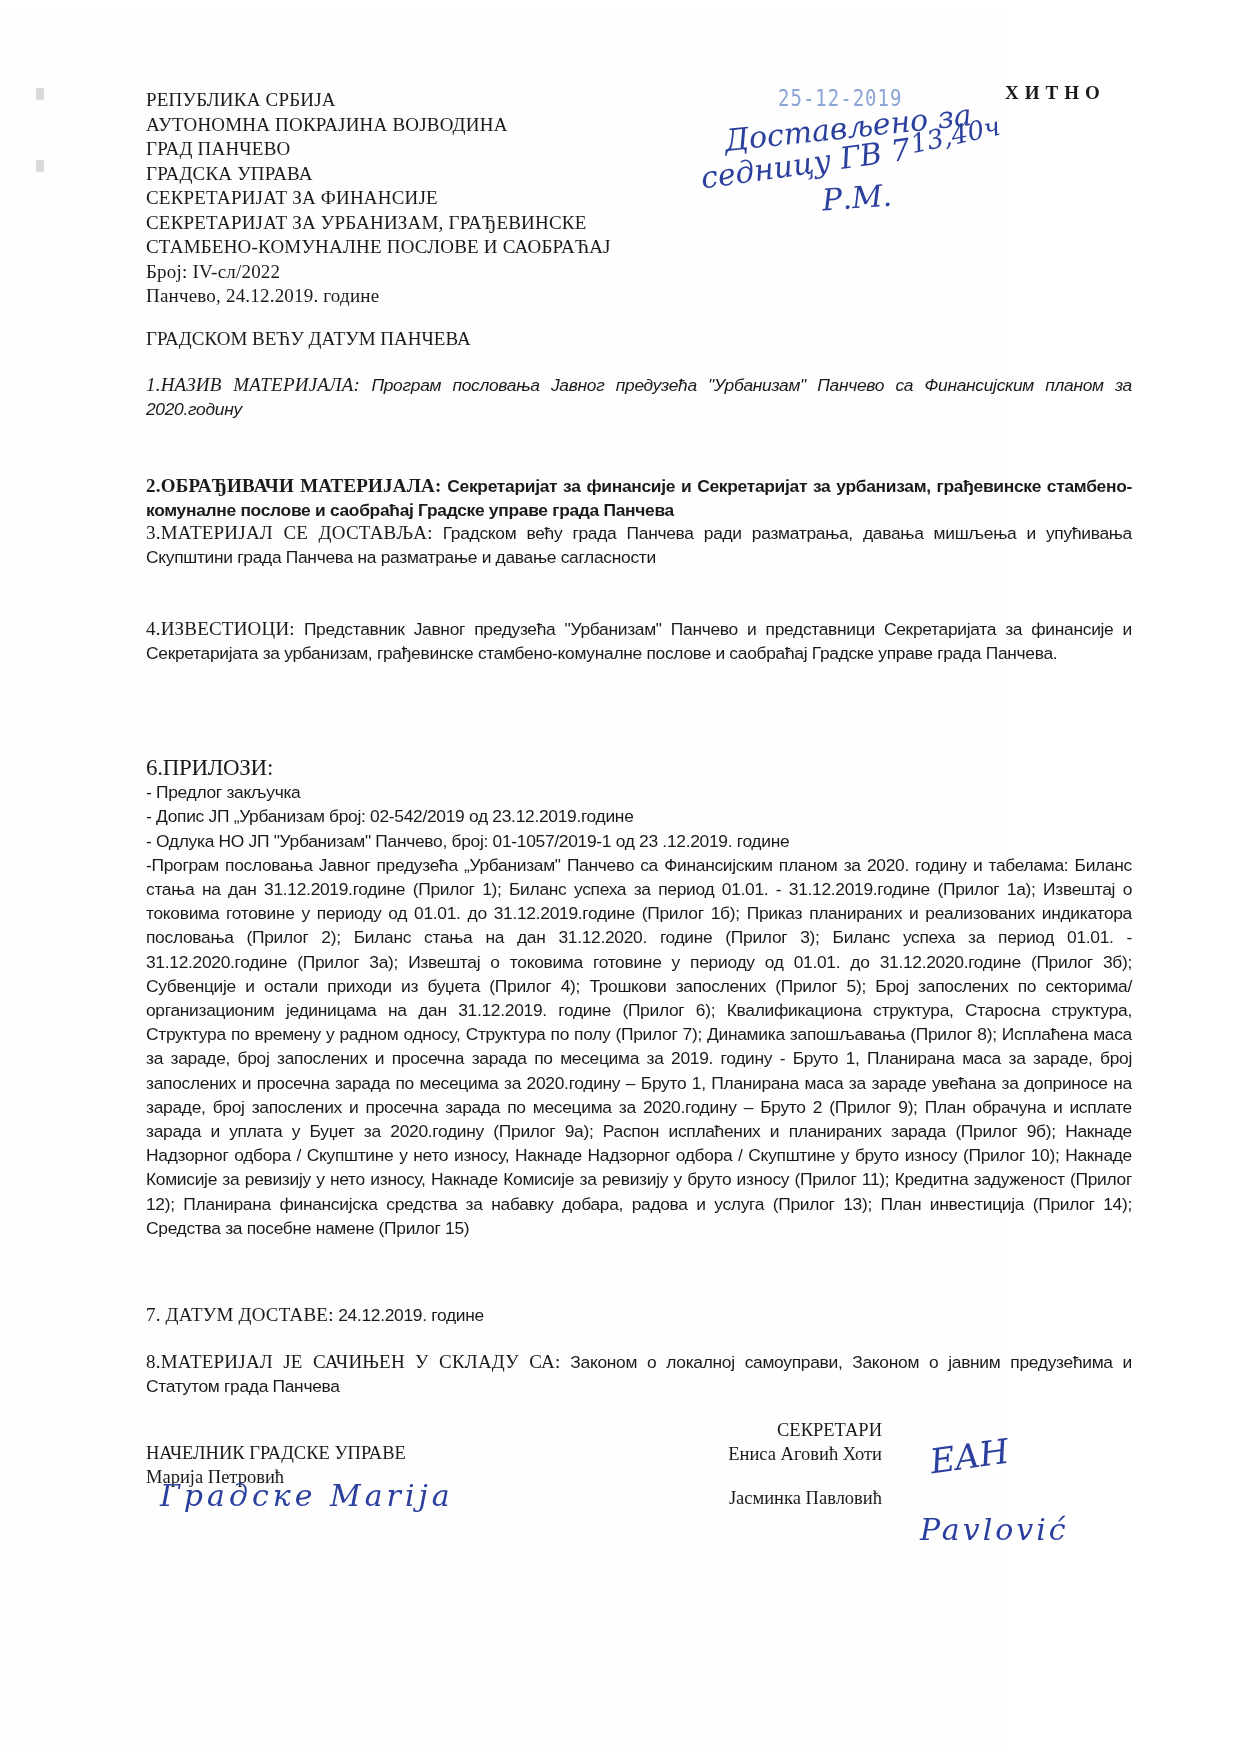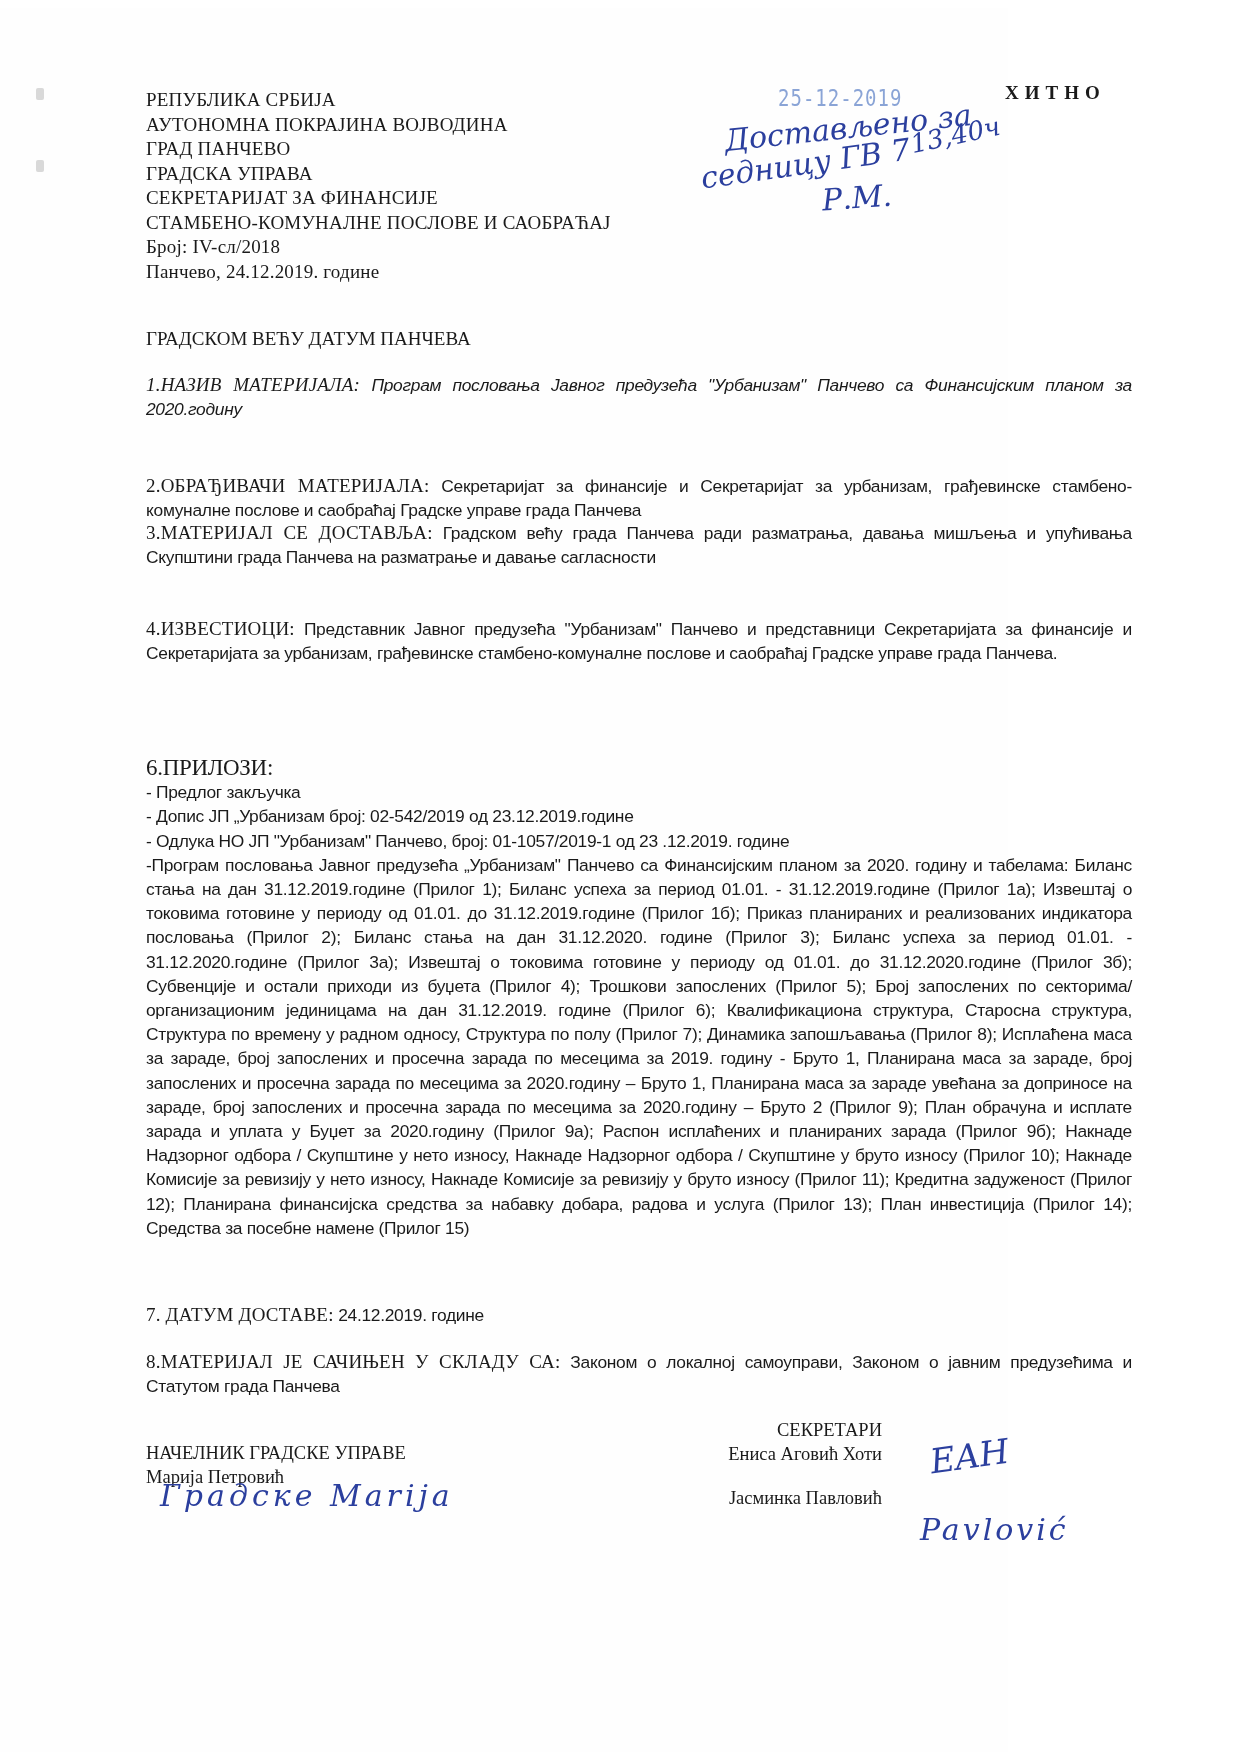--- a/index.html
+++ b/index.html
@@ -16,21 +16,21 @@
   .hw1 { left: 724px; top: 102px; font-size: 30px; transform: rotate(-6deg); }
   .hw2 { left: 700px; top: 138px; font-size: 30px; transform: rotate(-8deg); }
   .hw3 { left: 910px; top: 112px; font-size: 26px; transform: rotate(-12deg); }
   .hw4 { left: 822px; top: 172px; font-size: 30px; transform: rotate(-4deg); }
 
   .addressee { position: absolute; left: 146px; top: 320px; font-size: 19px; }
 
   .body-text { position: absolute; left: 146px; width: 986px; font-size: 17.4px; line-height: 24.2px; text-align: justify; font-family: "Liberation Sans", "DejaVu Sans", sans-serif; transform-origin: left top; letter-spacing: -0.3px; }
   .body-text .lbl { font-family: "Liberation Serif", "DejaVu Serif", serif; font-size: 19px; letter-spacing: 0.2px; }
   .s1 { top: 365px; font-style: italic; }
-  .s2 { top: 466px; }
+  .s2 { top: 466px; font-weight: bold; }
   .s3 { top: 513px; }
   .s4 { top: 587px; margin-top: 22px; }
   .s5 { top: 670px; }
   .s6 { top: 748px; }
   .s7 { top: 1295px; }
   .s8 { top: 1342px; }
   .att-title { font-family: "Liberation Serif", "DejaVu Serif", serif; font-size: 23px; }
   .att-line { white-space: nowrap; }
 
   .sig-left { position: absolute; left: 146px; top: 1410px; font-size: 18.5px; line-height: 24px; margin-top: 23px; }
@@ -49,22 +49,23 @@
 
   <div class="punch" style="top:80px"></div>
   <div class="punch" style="top:152px"></div>
 
   <div class="header serif">
     <div>РЕПУБЛИКА СРБИЈА</div>
     <div>АУТОНОМНА ПОКРАЈИНА ВОЈВОДИНА</div>
     <div>ГРАД ПАНЧЕВО</div>
     <div>ГРАДСКА УПРАВА</div>
     <div>СЕКРЕТАРИЈАТ ЗА ФИНАНСИЈЕ</div>
+    <div>СЕКРЕТАРИЈАТ ЗА УРБАНИЗАМ, ГРАЂЕВИНСКЕ</div>
     <div>СТАМБЕНО-КОМУНАЛНЕ ПОСЛОВЕ И САОБРАЋАЈ</div>
-    <div>Број: IV-сл/2018</div>
+    <div>Број: IV-сл/2022</div>
     <div>Панчево, 24.12.2019. године</div>
   </div>
 
   <div class="urgent serif">ХИТНО</div>
 
   <div class="stamp-date">25-12-2019</div>
   <div class="handwriting hw1">Достављено за</div>
   <div class="handwriting hw2">седницу ГВ 7</div>
   <div class="handwriting hw3">13,40ч</div>
   <div class="handwriting hw4">Р.М.</div>

